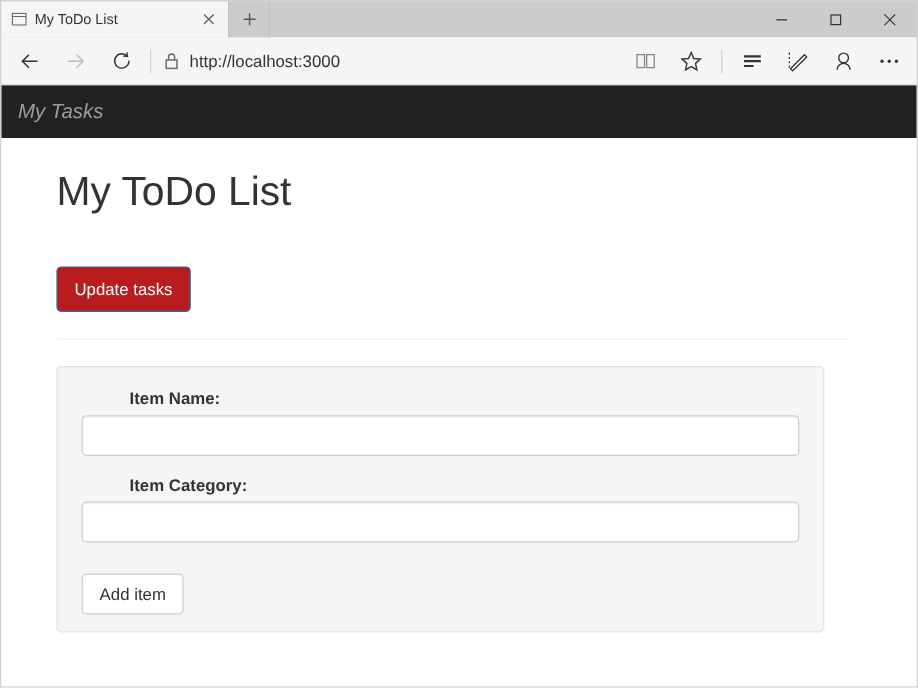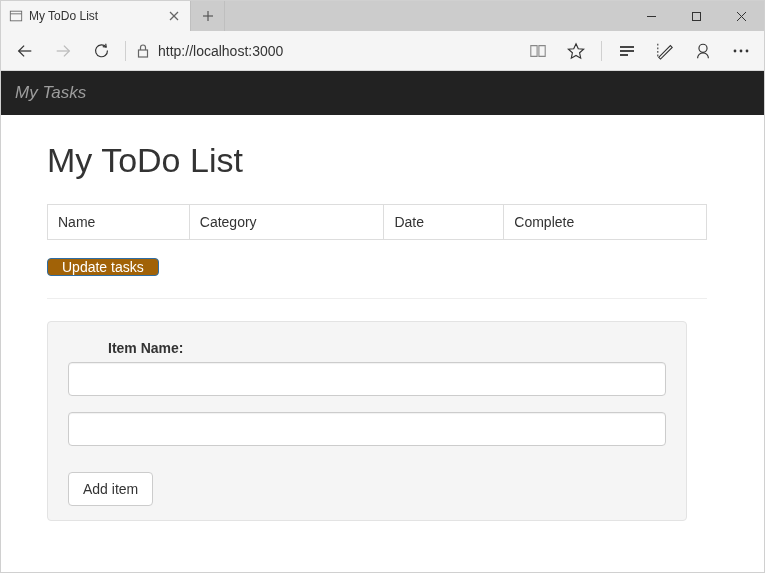--- a/index.html
+++ b/index.html
@@ -121,25 +121,25 @@
     table.data-table th {
       text-align: left;
       font-weight: 400;
       color: #333;
       background: #fff;
       border: 1px solid #ddd;
       padding: 9px 10px;
     }
     .update-btn {
       margin-top: 18px;
-      background: #a16207;
+      background: #b91c1c;
       color: #fff;
       border: 1px solid #2e6da4;
       border-radius: 4px;
-      padding: 0 14px;
+      padding: 10px 14px;
       font-size: 14px;
       cursor: pointer;
     }
     hr.sep {
       margin: 22px 0;
       border: none;
       border-top: 1px solid #eee;
       width: 660px;
     }
     .well {
@@ -292,39 +292,30 @@
   </div>
 </div>
 
 <div class="page">
   <div class="app-header">
     <span>My Tasks</span>
   </div>
   <div class="container">
     <h1 class="page-title">My ToDo List</h1>
 
-    <table class="data-table">
-      <thead>
-        <tr>
-          <th style="width:142px">Name</th>
-          <th style="width:195px">Category</th>
-          <th style="width:120px">Date</th>
-          <th style="width:203px">Complete</th>
-        </tr>
-      </thead>
-    </table>
 
     <button class="update-btn">Update tasks</button>
 
     <hr class="sep">
 
     <div class="well">
       <div class="form-group">
         <label class="form-label">Item Name:</label>
         <input class="form-control" value="" style="">
       </div>
       <div class="form-group">
+        <label class="form-label">Item Category:</label>
         <input class="form-control" value="" style="">
       </div>
       <button class="add-btn">Add item</button>
     </div>
   </div>
 </div>
 
 </body></html>

